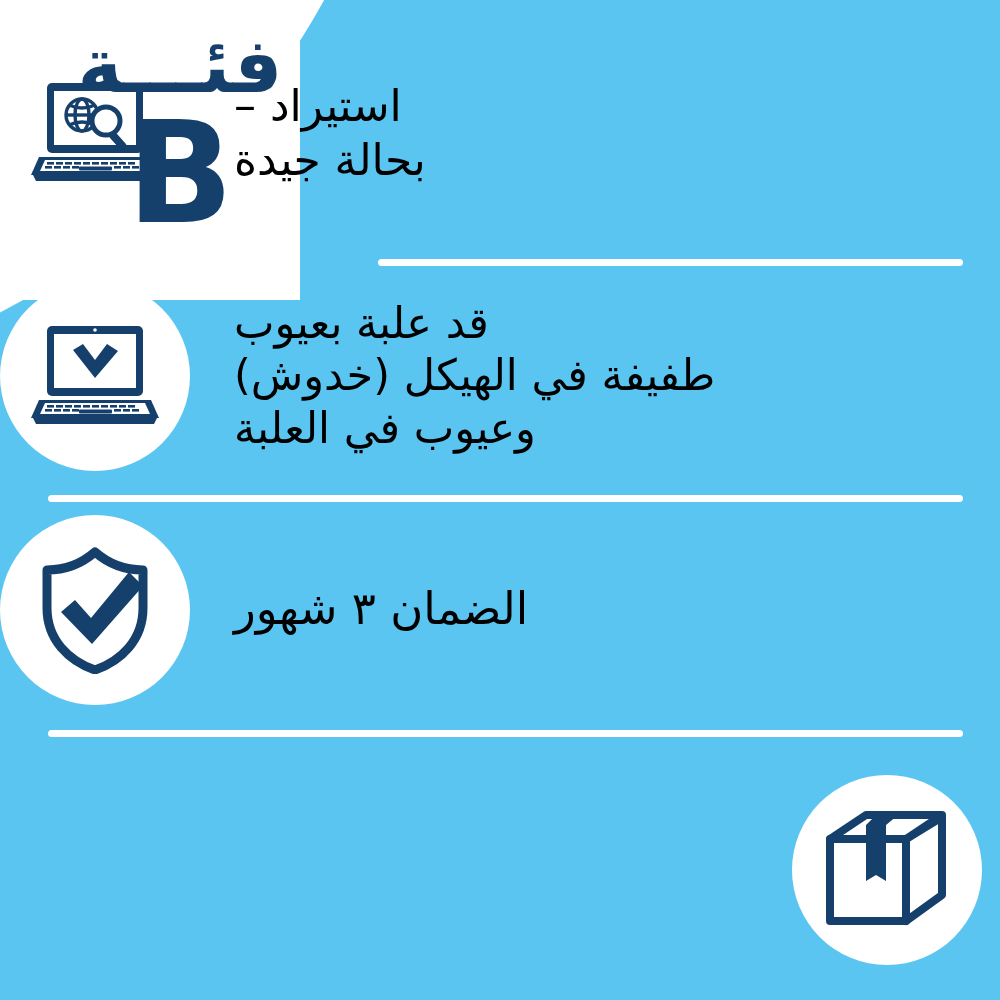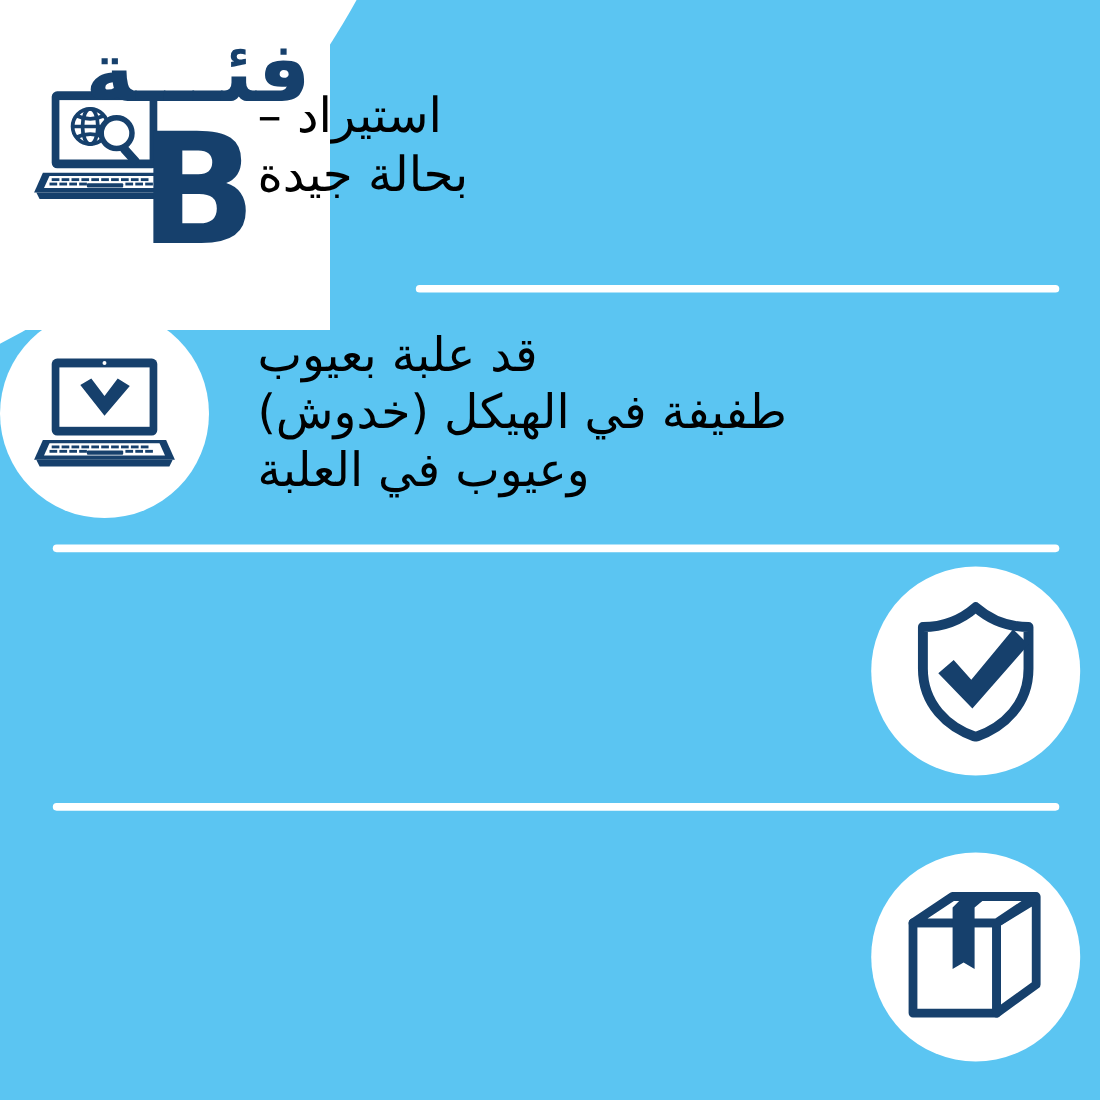--- a/index.html
+++ b/index.html
@@ -222,20 +222,21 @@
           </g>
           <path d="M4 98 h124 l-3 6 H7 Z" fill="#16406C"></path>
 
           <path d="M44 30 L54 24 L66 40 L78 24 L89 31 L66 58 Z" fill="#16406C"></path>
         </svg>
       </span>
     </div>
   </div>
 
   <div class="row row-3">
+    <div class="row-text">الضمان ٣ شهور</div>
     <div class="bubble">
       <span>
         <svg width="124" height="128" viewBox="0 0 124 128" fill="none" xmlns="http://www.w3.org/2000/svg">
           <path d="M62 6 C46 20 28 24 14 24 V62 c0 32 22 53 48 62 26 -9 48 -30 48 -62 V24 C96 24 78 20 62 6 Z" fill="#FFFFFF" stroke="#16406C" stroke-width="9" stroke-linejoin="round"></path>
           <path d="M28 66 L42 54 L58 72 L96 26 L110 40 L59 98 Z" fill="#16406C"></path>
         </svg>
       </span>
     </div>
   </div>
 

